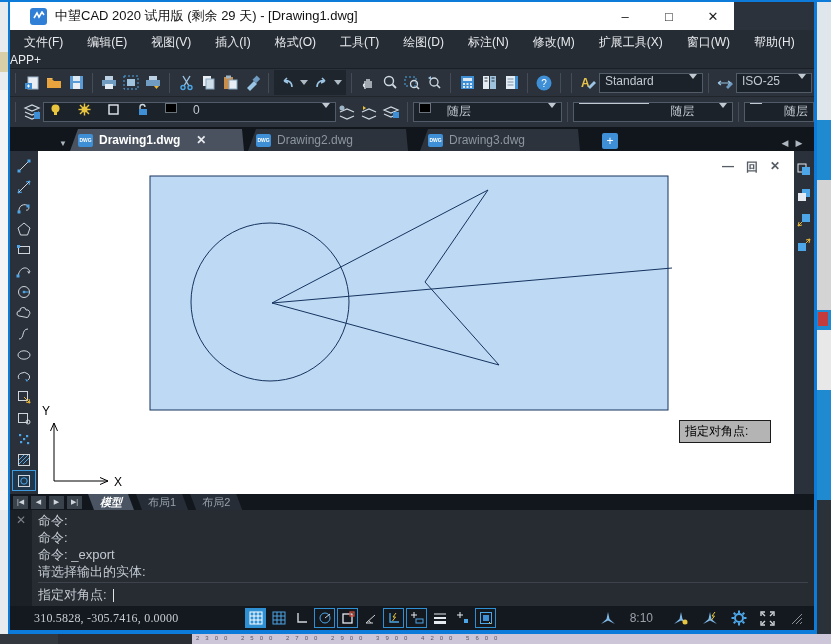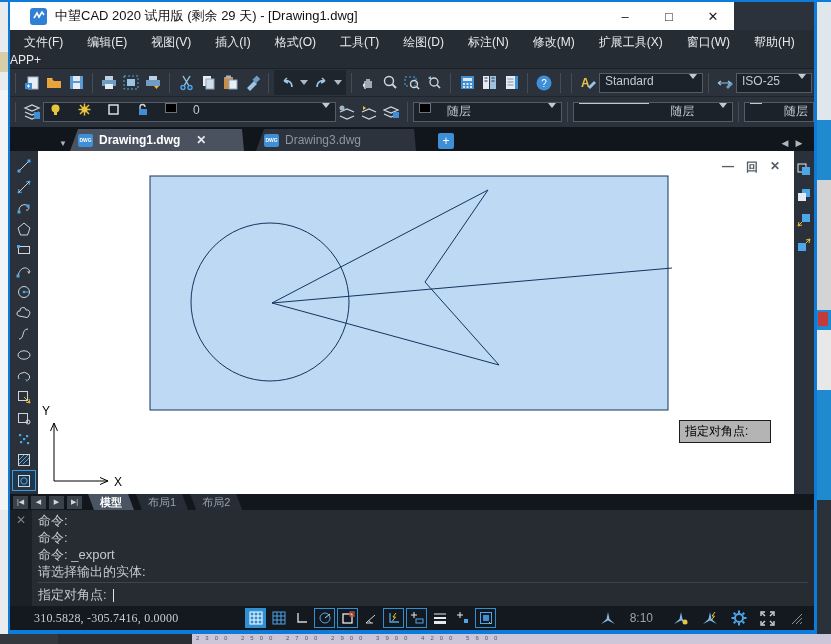--- a/index.html
+++ b/index.html
@@ -397,20 +397,24 @@
       </div>
     </div>
 
     <div class="tabrow">
       <div class="tabnavbtn" style="margin-left:46px;font-size:8px;">▼</div>
       <div class="tab active" style="width:174px;">
         <span class="dwgico">DWG</span>
         <span>Drawing1.dwg</span>
         <span class="tabclose">✕</span>
       </div>
+      <div class="tab" style="width:160px;">
+        <span class="dwgico">DWG</span>
+        <span>Drawing2.dwg</span>
+      </div>
       <div class="tab" style="width:160px;margin-left:8px;">
         <span class="dwgico">DWG</span>
         <span>Drawing3.dwg</span>
       </div>
       <div class="plusbtn">+</div>
       <div style="margin-left:auto;display:flex;margin-right:8px;">
         <div class="tabnavbtn">◀</div>
         <div class="tabnavbtn">▶</div>
       </div>
     </div>
@@ -575,21 +579,21 @@
         <span>✕</span>
       </div>
       <div class="tooltipbox">指定对角点:</div>
     </div>
 
     <div class="layoutrow">
       <div class="lnav">|◀</div>
       <div class="lnav">◀</div>
       <div class="lnav">▶</div>
       <div class="lnav">▶|</div>
-      <div class="ltab active" style="margin-left:6px;">模型</div>
+      <div class="ltab active" style="margin-left:6px;font-style:italic;">模型</div>
       <div class="ltab">布局1</div>
       <div class="ltab">布局2</div>
     </div>
 
     <div class="cmd">
       <div class="cmdgutter">
         <span>✕</span>
       </div>
       <div class="cmdbody">
         <div class="cmdline">命令:</div>

